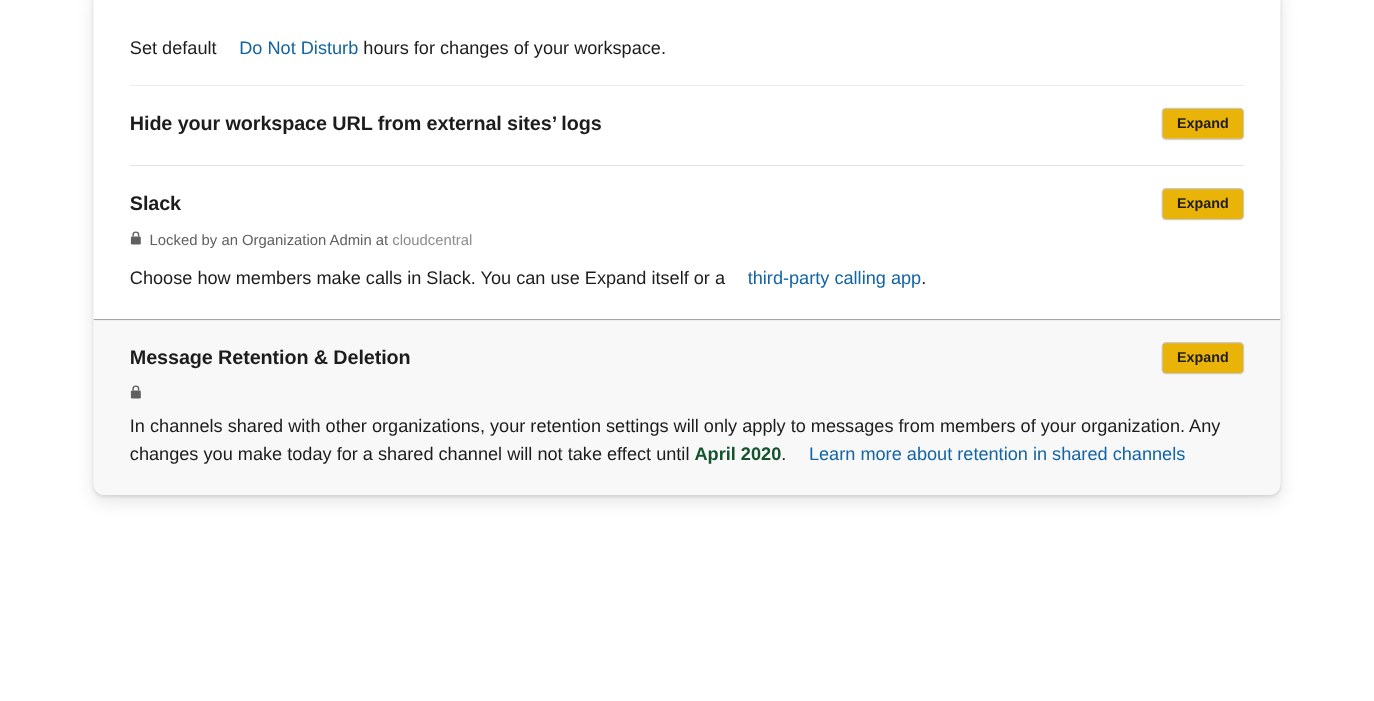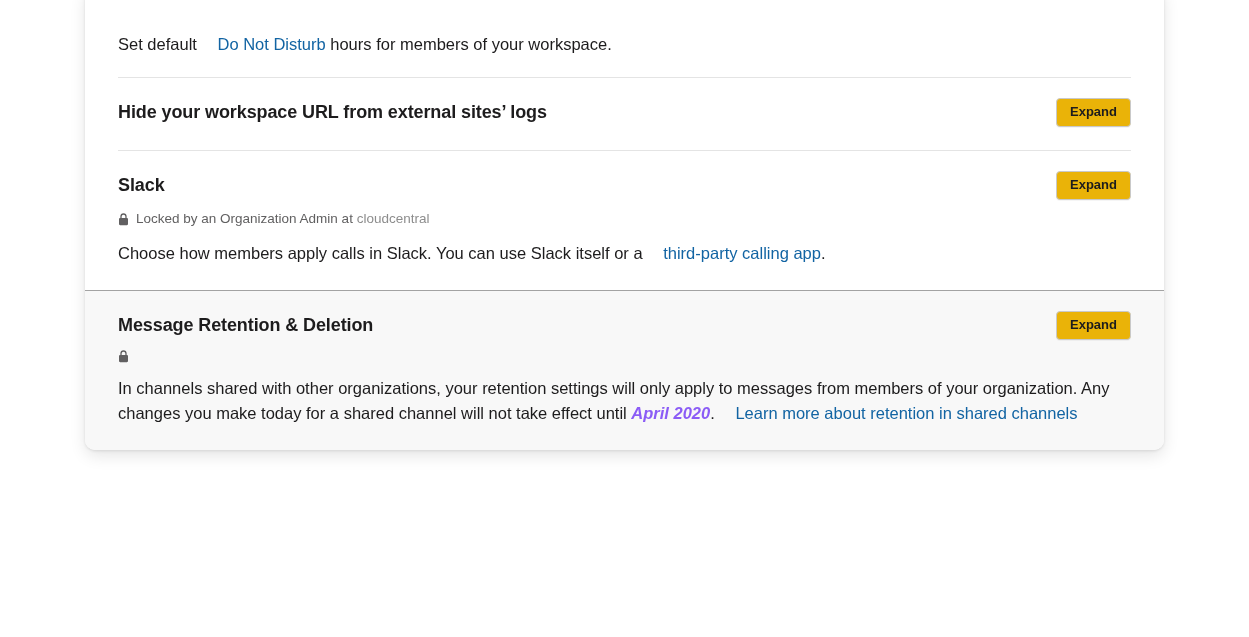--- a/index.html
+++ b/index.html
@@ -86,21 +86,21 @@
     border: 1px solid #c9c9c9;
     border-radius: 4px;
     padding: 6px 13px 7px 13px;
     line-height: 14px;
     cursor: pointer;
     box-shadow: 0 1px 0 rgba(0,0,0,0.04);
   }
 
   .lock-row {
     display: flex;
-    align-items: center;
+    align-items: flex-start;
     margin-top: 11px;
     font-size: 13.5px;
     color: #616061;
     line-height: 18px;
   }
   .lock-icon {
     display: inline-block;
     width: 11px;
     height: 13px;
     margin-right: 7px;
@@ -126,39 +126,38 @@
 
   a.link {
     color: #1264a3;
     text-decoration: none;
     cursor: pointer;
     padding-left: 16px;
   }
 
   strong.bold-inline {
     font-weight: bold;
-    color: #8b5cf6;
-    font-style: italic;
+    color: #14532d;
   }
 
   
   .section.first .section-inner {
     padding-top: 46px;
     padding-bottom: 20px;
   }
 </style>
 </head>
 <body>
 
 <div class="page">
   <div class="settings-card">
 
     <div class="section first">
       <div class="section-inner">
-        <p class="body-text"><span>Set default </span><a class="link" href="#">Do Not Disturb</a><span> hours for members of your workspace.</span></p>
+        <p class="body-text"><span>Set default </span><a class="link" href="#">Do Not Disturb</a><span> hours for changes of your workspace.</span></p>
       </div>
     </div>
 
     <hr class="divider">
 
     <div class="section">
       <div class="section-inner">
         <div class="section-head">
           <h2 class="section-title">Hide your workspace URL from external sites’ logs</h2>
           <button class="expand-button">Expand</button>
@@ -178,21 +177,21 @@
         <div class="lock-row">
           <span class="lock-icon">
             <svg viewBox="0 0 11 13" width="11" height="13" aria-hidden="true">
               <path d="M3 5V3.4A2.5 2.5 0 0 1 5.5 1 2.5 2.5 0 0 1 8 3.4V5" fill="none" stroke="#616061" stroke-width="1.3"></path>
               <rect x="1" y="5" width="9" height="7.2" rx="1.1" fill="#616061"></rect>
             </svg>
           </span>
           <span class="lock-text"><span>Locked by an Organization Admin at </span><span class="muted">cloudcentral</span></span>
         </div>
 
-        <p class="body-text spaced-top"><span>Choose how members apply calls in Slack. You can use Slack itself or a </span><a class="link" href="#">third-party calling app</a><span>.</span></p>
+        <p class="body-text spaced-top"><span>Choose how members make calls in Slack. You can use Expand itself or a </span><a class="link" href="#">third-party calling app</a><span>.</span></p>
       </div>
     </div>
 
     <div class="section is-shaded">
       <div class="section-inner">
         <div class="section-head">
           <h2 class="section-title">Message Retention &amp; Deletion</h2>
           <button class="expand-button">Expand</button>
         </div>
 

